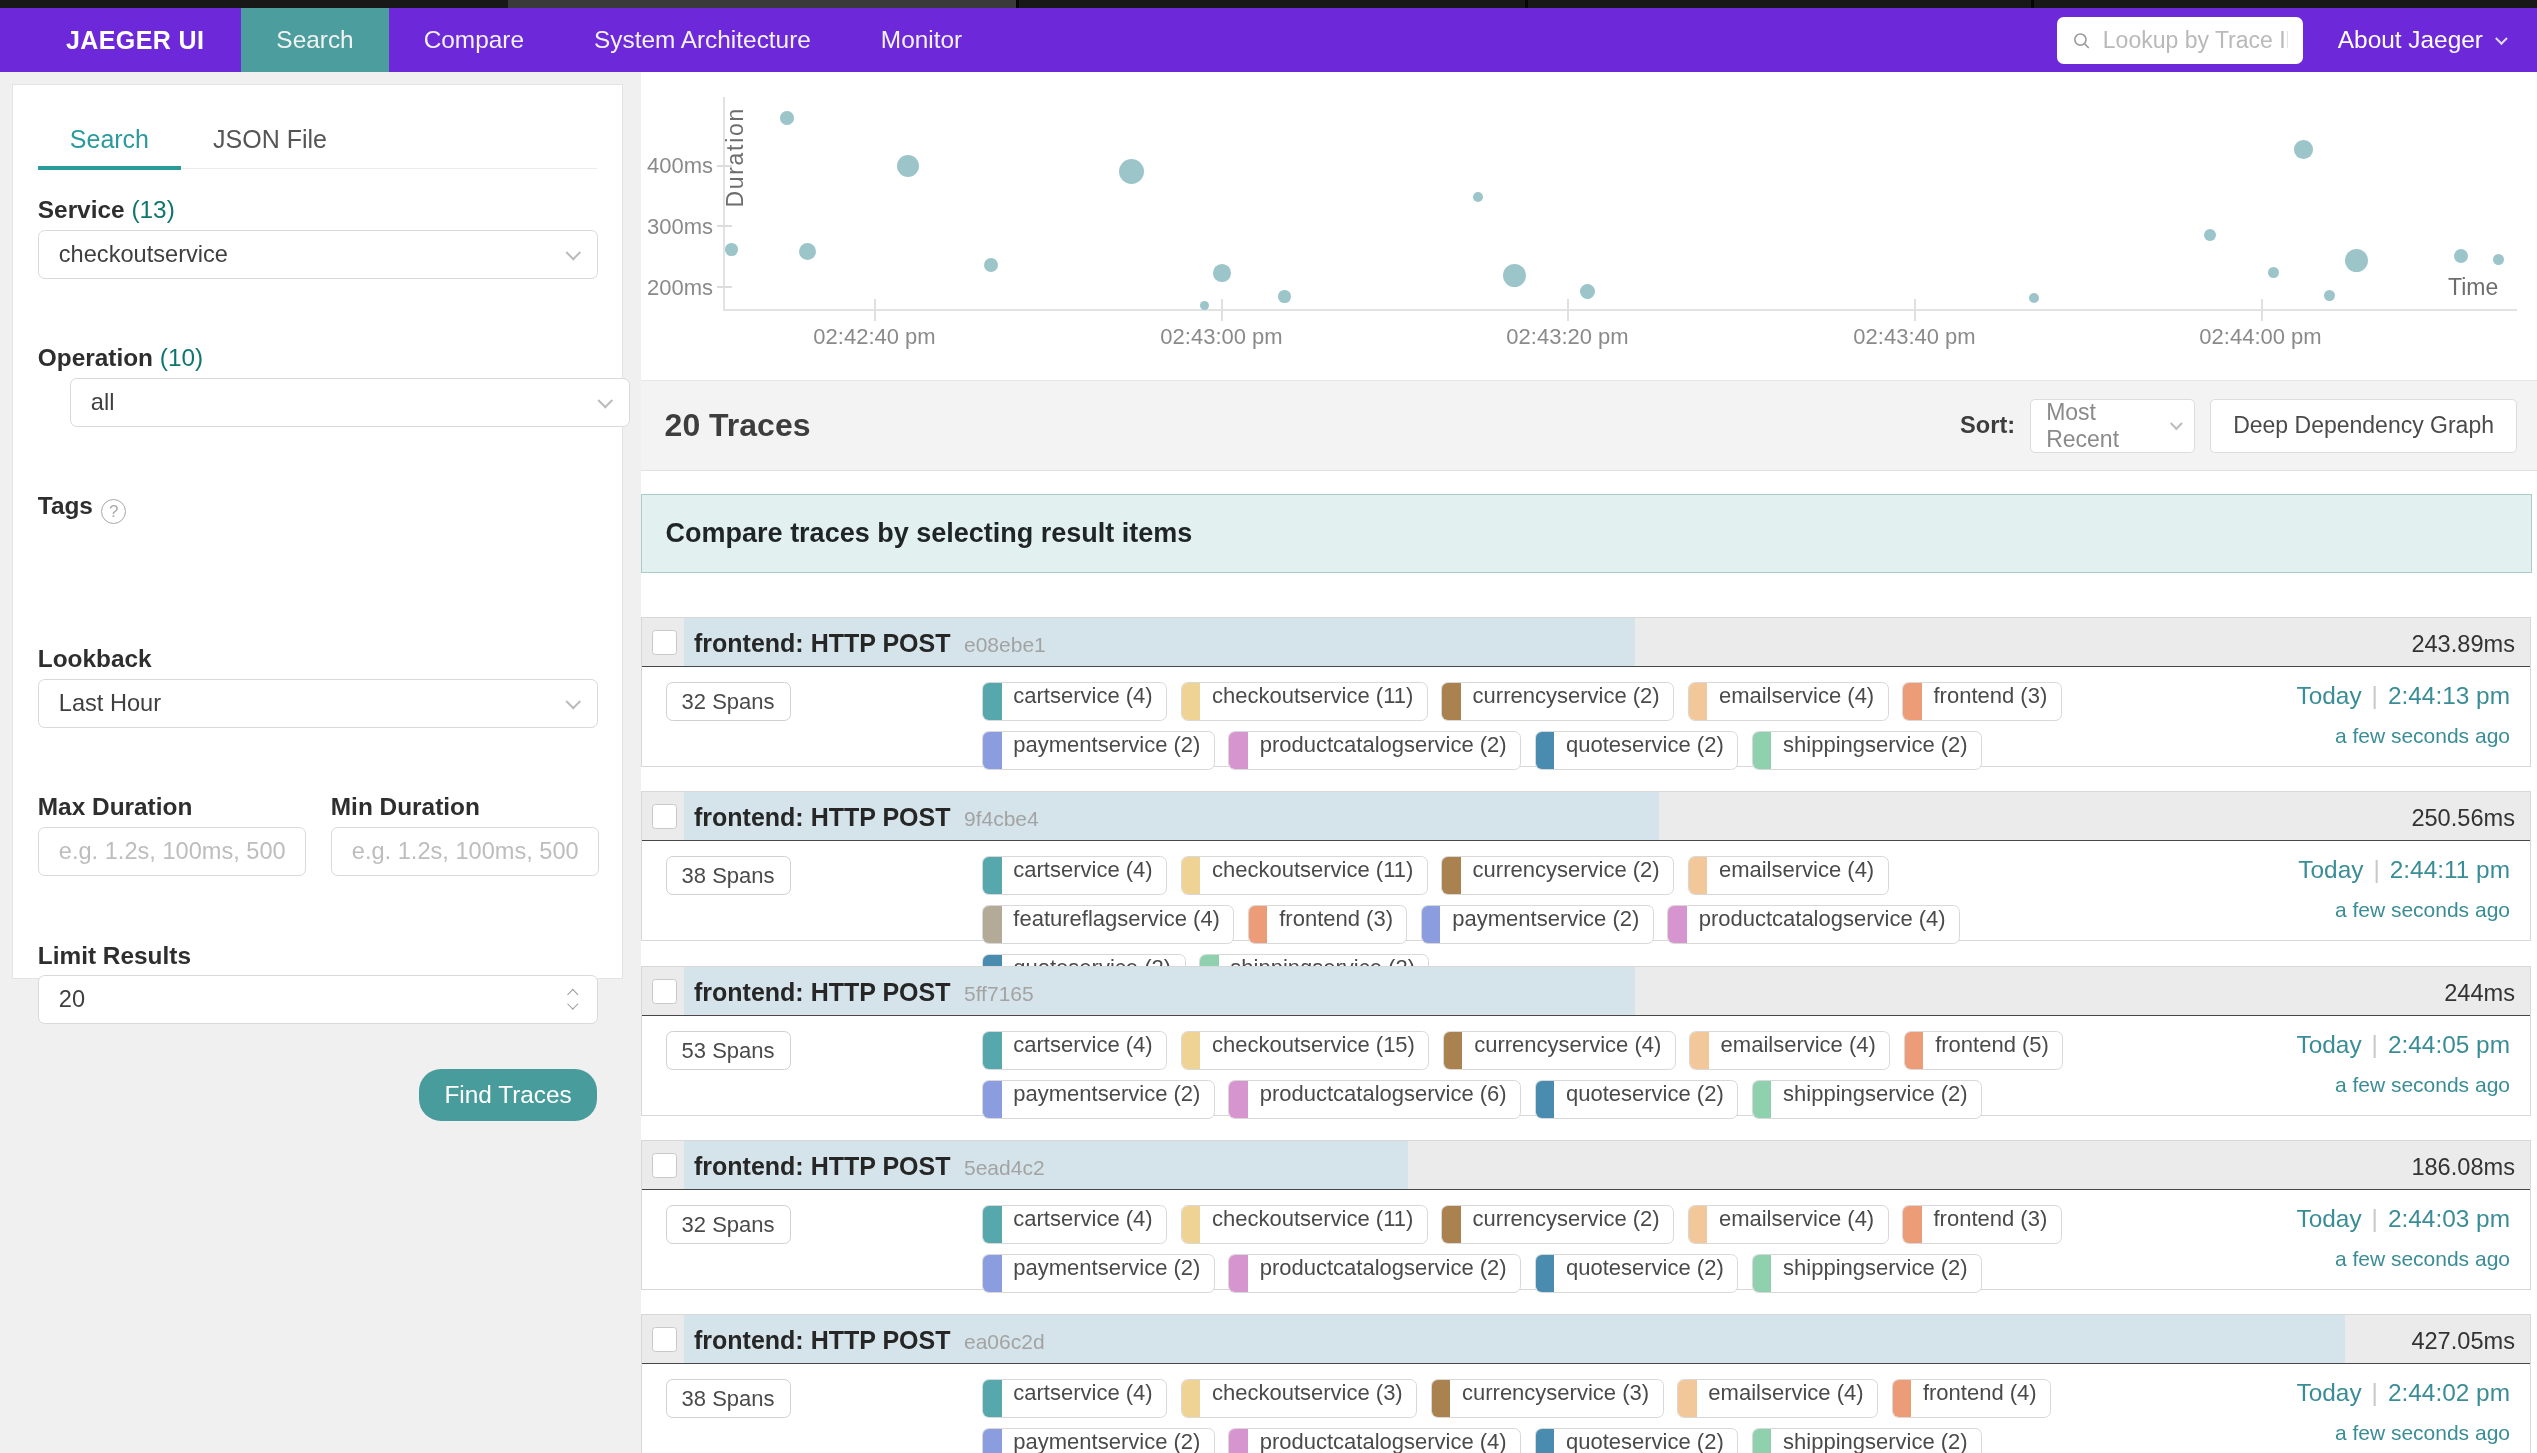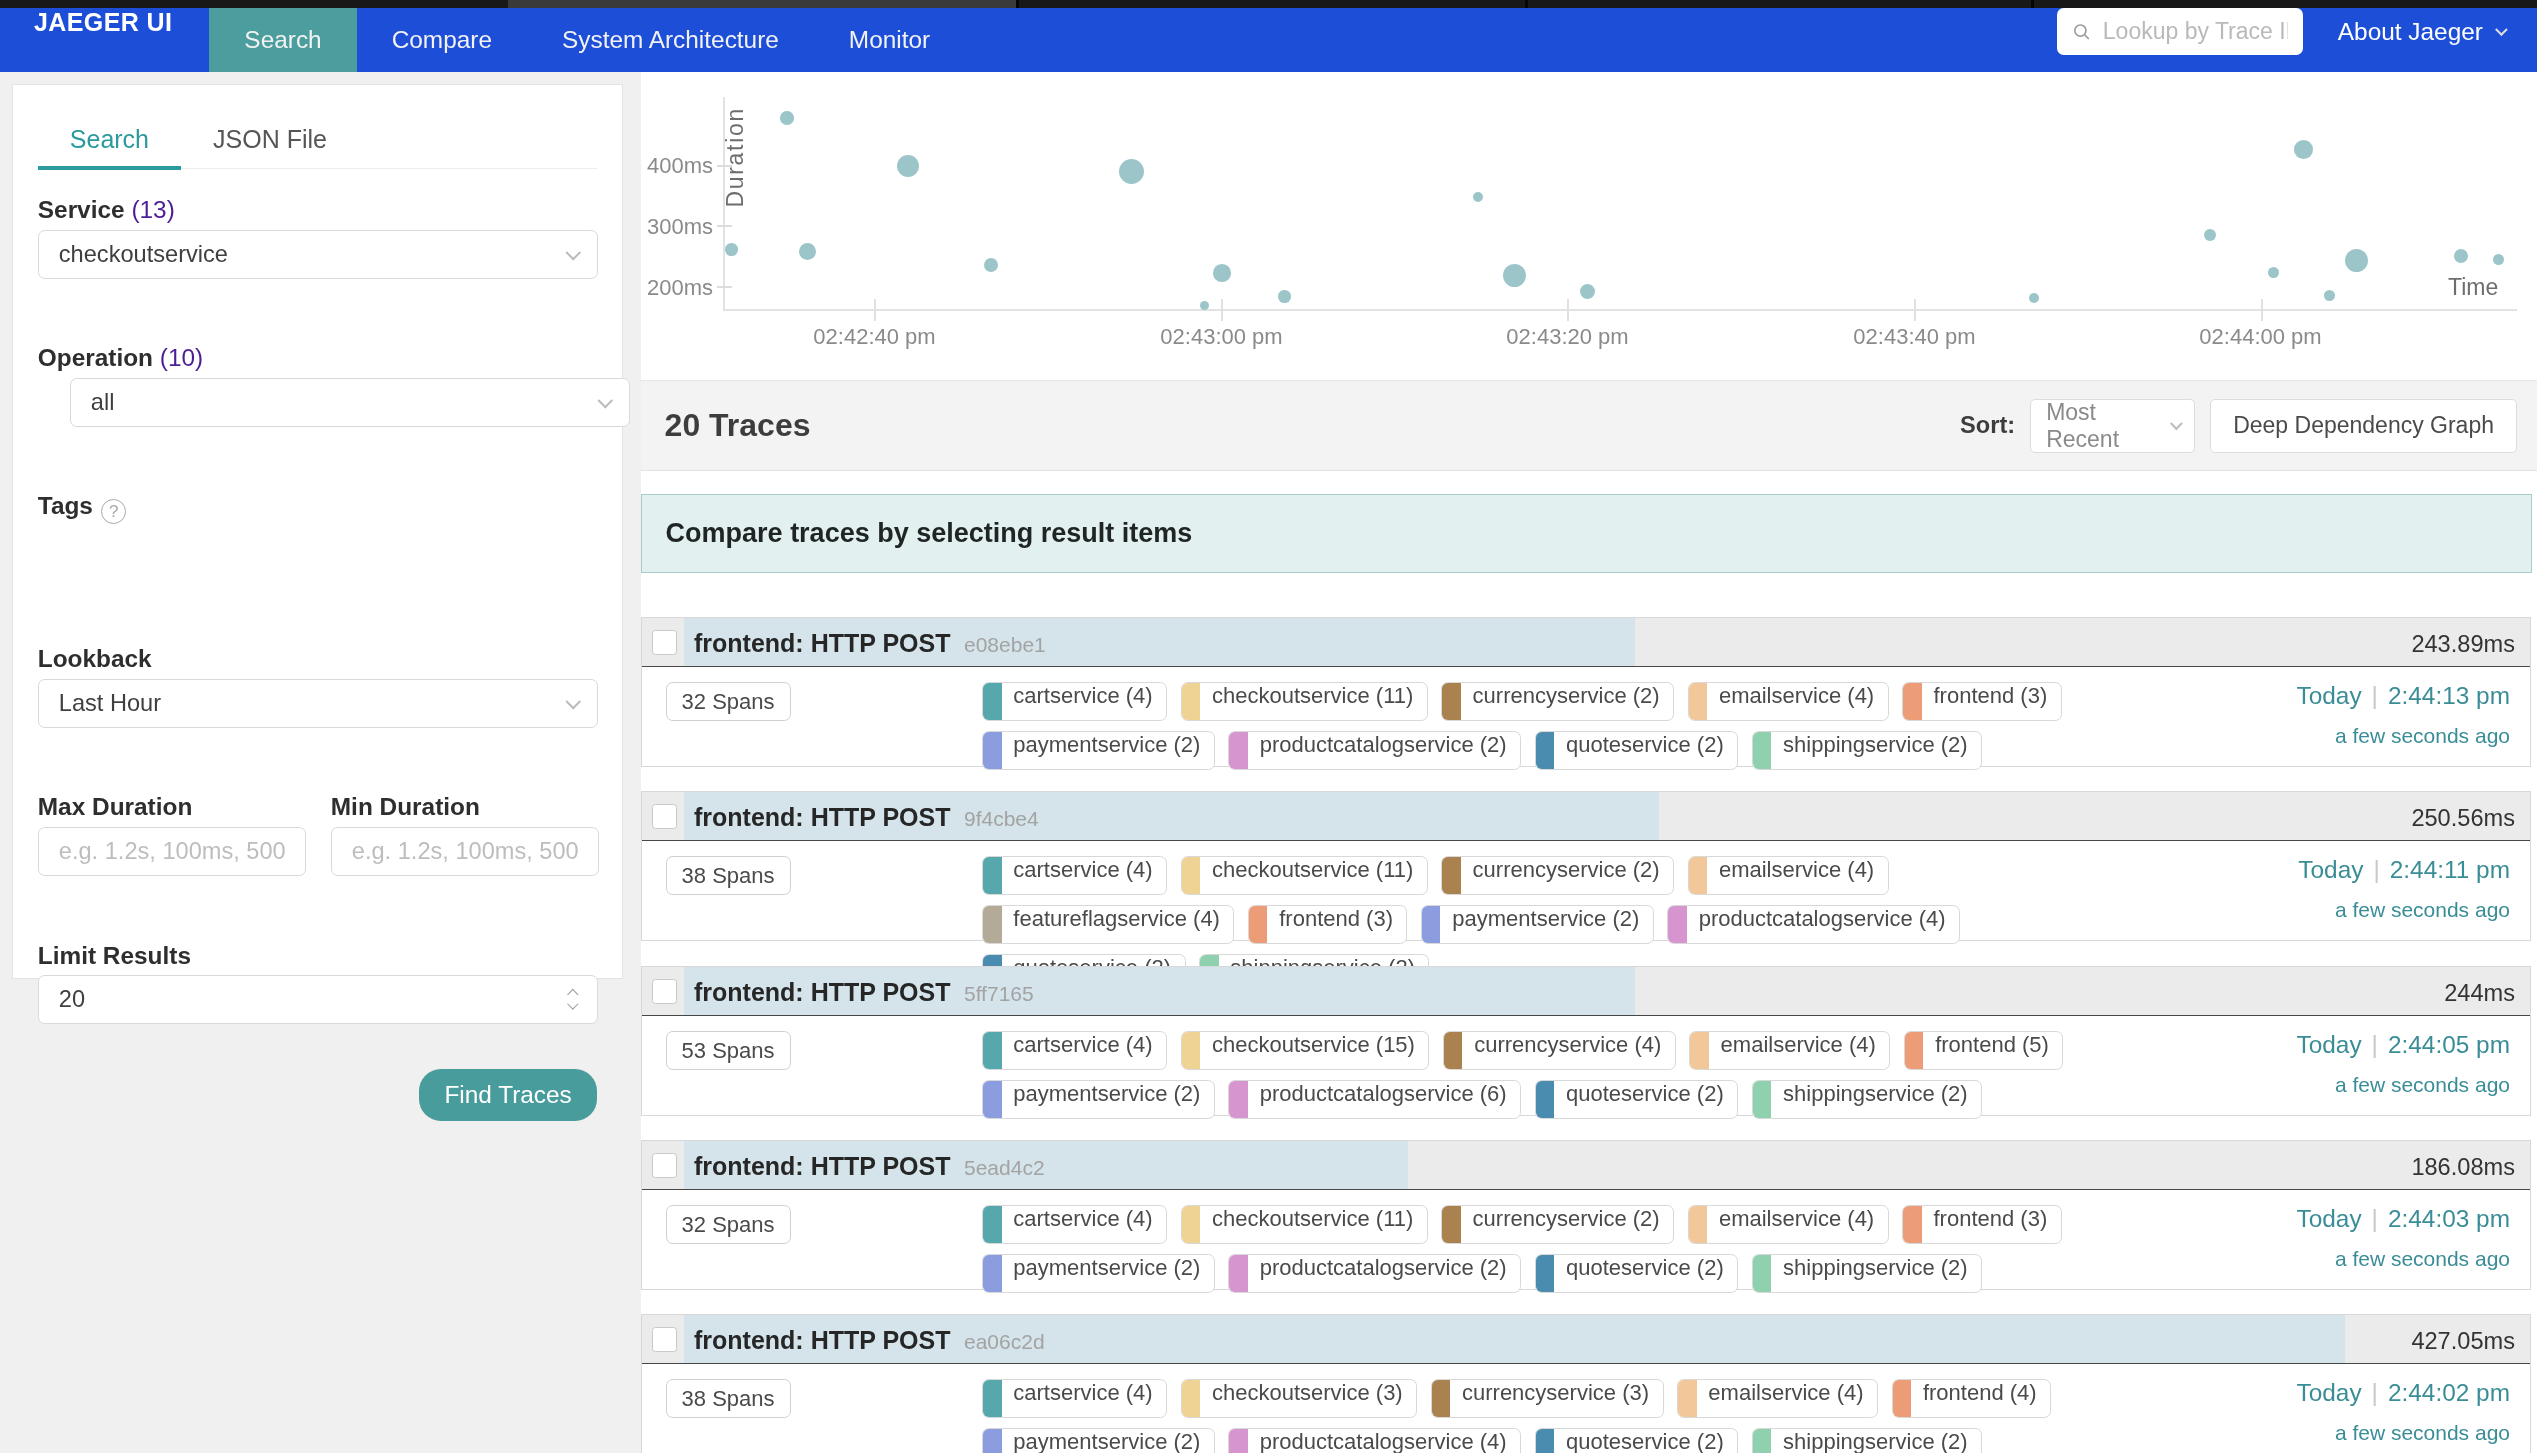--- a/index.html
+++ b/index.html
@@ -6,22 +6,22 @@
   html,body { width:2538px; height:1454px; overflow:hidden; background:#f0f0f0;
     font-family:"Liberation Sans", sans-serif; }
   #app { position:relative; width:2538px; height:1454px; }
 
   
   .topstrip { position:absolute; left:0; top:0; width:2538px; height:8.4px; background:#181818; }
   .topstrip .seg { position:absolute; top:0; height:8.4px; background:#3a3a3a; }
   .topstrip .div { position:absolute; top:0; height:8.4px; width:2.5px; background:#060606; }
 
   
-  .nav { position:absolute; left:0; top:8.4px; width:2538px; height:64px; background:#1d4ed8;
-         display:flex; align-items:flex-start; color:#fff; }
+  .nav { position:absolute; left:0; top:8.4px; width:2538px; height:64px; background:#6d28d9;
+         display:flex; align-items:center; color:#fff;padding-left:32px; }
   .brand { font-weight:bold; font-size:25px; padding:0 37px 0 34px; letter-spacing:0.4px; }
   .nav-items { display:flex; height:64px; }
   .nav-item { display:flex; align-items:center; padding:0 35px; font-size:24.4px; color:#f2f2f2; cursor:pointer; }
   .nav-item.active { background:#4c9e9e; }
   .nav-right { margin-left:auto; display:flex; align-items:center; gap:35px; padding-right:34px; }
   .trace-lookup { display:flex; align-items:center; gap:11.8px; width:246px; height:47px;
     background:#fff; border-radius:6.7px; padding:0 15px; }
   .trace-lookup input { border:0; outline:0; width:185px; font-size:23px; color:#444;
     font-family:"Liberation Sans", sans-serif; }
   .trace-lookup input::placeholder { color:#b9b9b9; }
@@ -34,21 +34,21 @@
   
   .sidebar { position:absolute; left:11.8px; top:84px; width:611px; height:895px;
     background:#fff; border:0.8px solid #e3e3e3; }
   .sb-in { position:relative; width:100%; height:100%; padding:0 25px; }
   .tabs { position:absolute; left:25px; right:25px; top:25px; height:59px;
     border-bottom:1.7px solid #ececec; display:flex; }
   .tab { font-size:25px; color:#555; padding:0 32px; display:flex; align-items:center; cursor:pointer; position:relative; }
   .tab.active { color:#2a9a9c; }
   .tab.active:after { content:""; position:absolute; left:0; right:0; bottom:-1.7px; height:3.4px; background:#2a9a9c; }
   .flabel { position:absolute; left:25px; font-size:24.4px; color:#2e2e2e; font-weight:bold; }
-  .flabel .cnt { color:#4c1d95; font-weight:normal; }
+  .flabel .cnt { color:#0f766e; font-weight:normal; }
   .qmark { display:inline-block; width:25px; height:25px; border:1.7px solid #a9a9a9; border-radius:50%;
     color:#a9a9a9; font-size:17px; line-height:23px; text-align:center; font-weight:normal; margin-left:8.4px; vertical-align:-3.4px;}
   .sel, .tin { position:absolute; left:25px; width:560px; height:49px; background:#fff;
     border:0.8px solid #d9d9d9; border-radius:6.7px; display:flex; align-items:center; padding:0 20px;
     font-size:23.6px; color:#3f3f3f; cursor:pointer; }
   .sel .chev { margin-left:auto; }
   .tin input { border:0; outline:0; width:100%; font-size:23.6px; color:#444; font-family:"Liberation Sans", sans-serif;}
   .tin input::placeholder { color:#bdbdbd; }
   .half { width:268px !important; }
   .spin { margin-left:auto; display:flex; flex-direction:column; gap:1.7px; align-items:center; }

